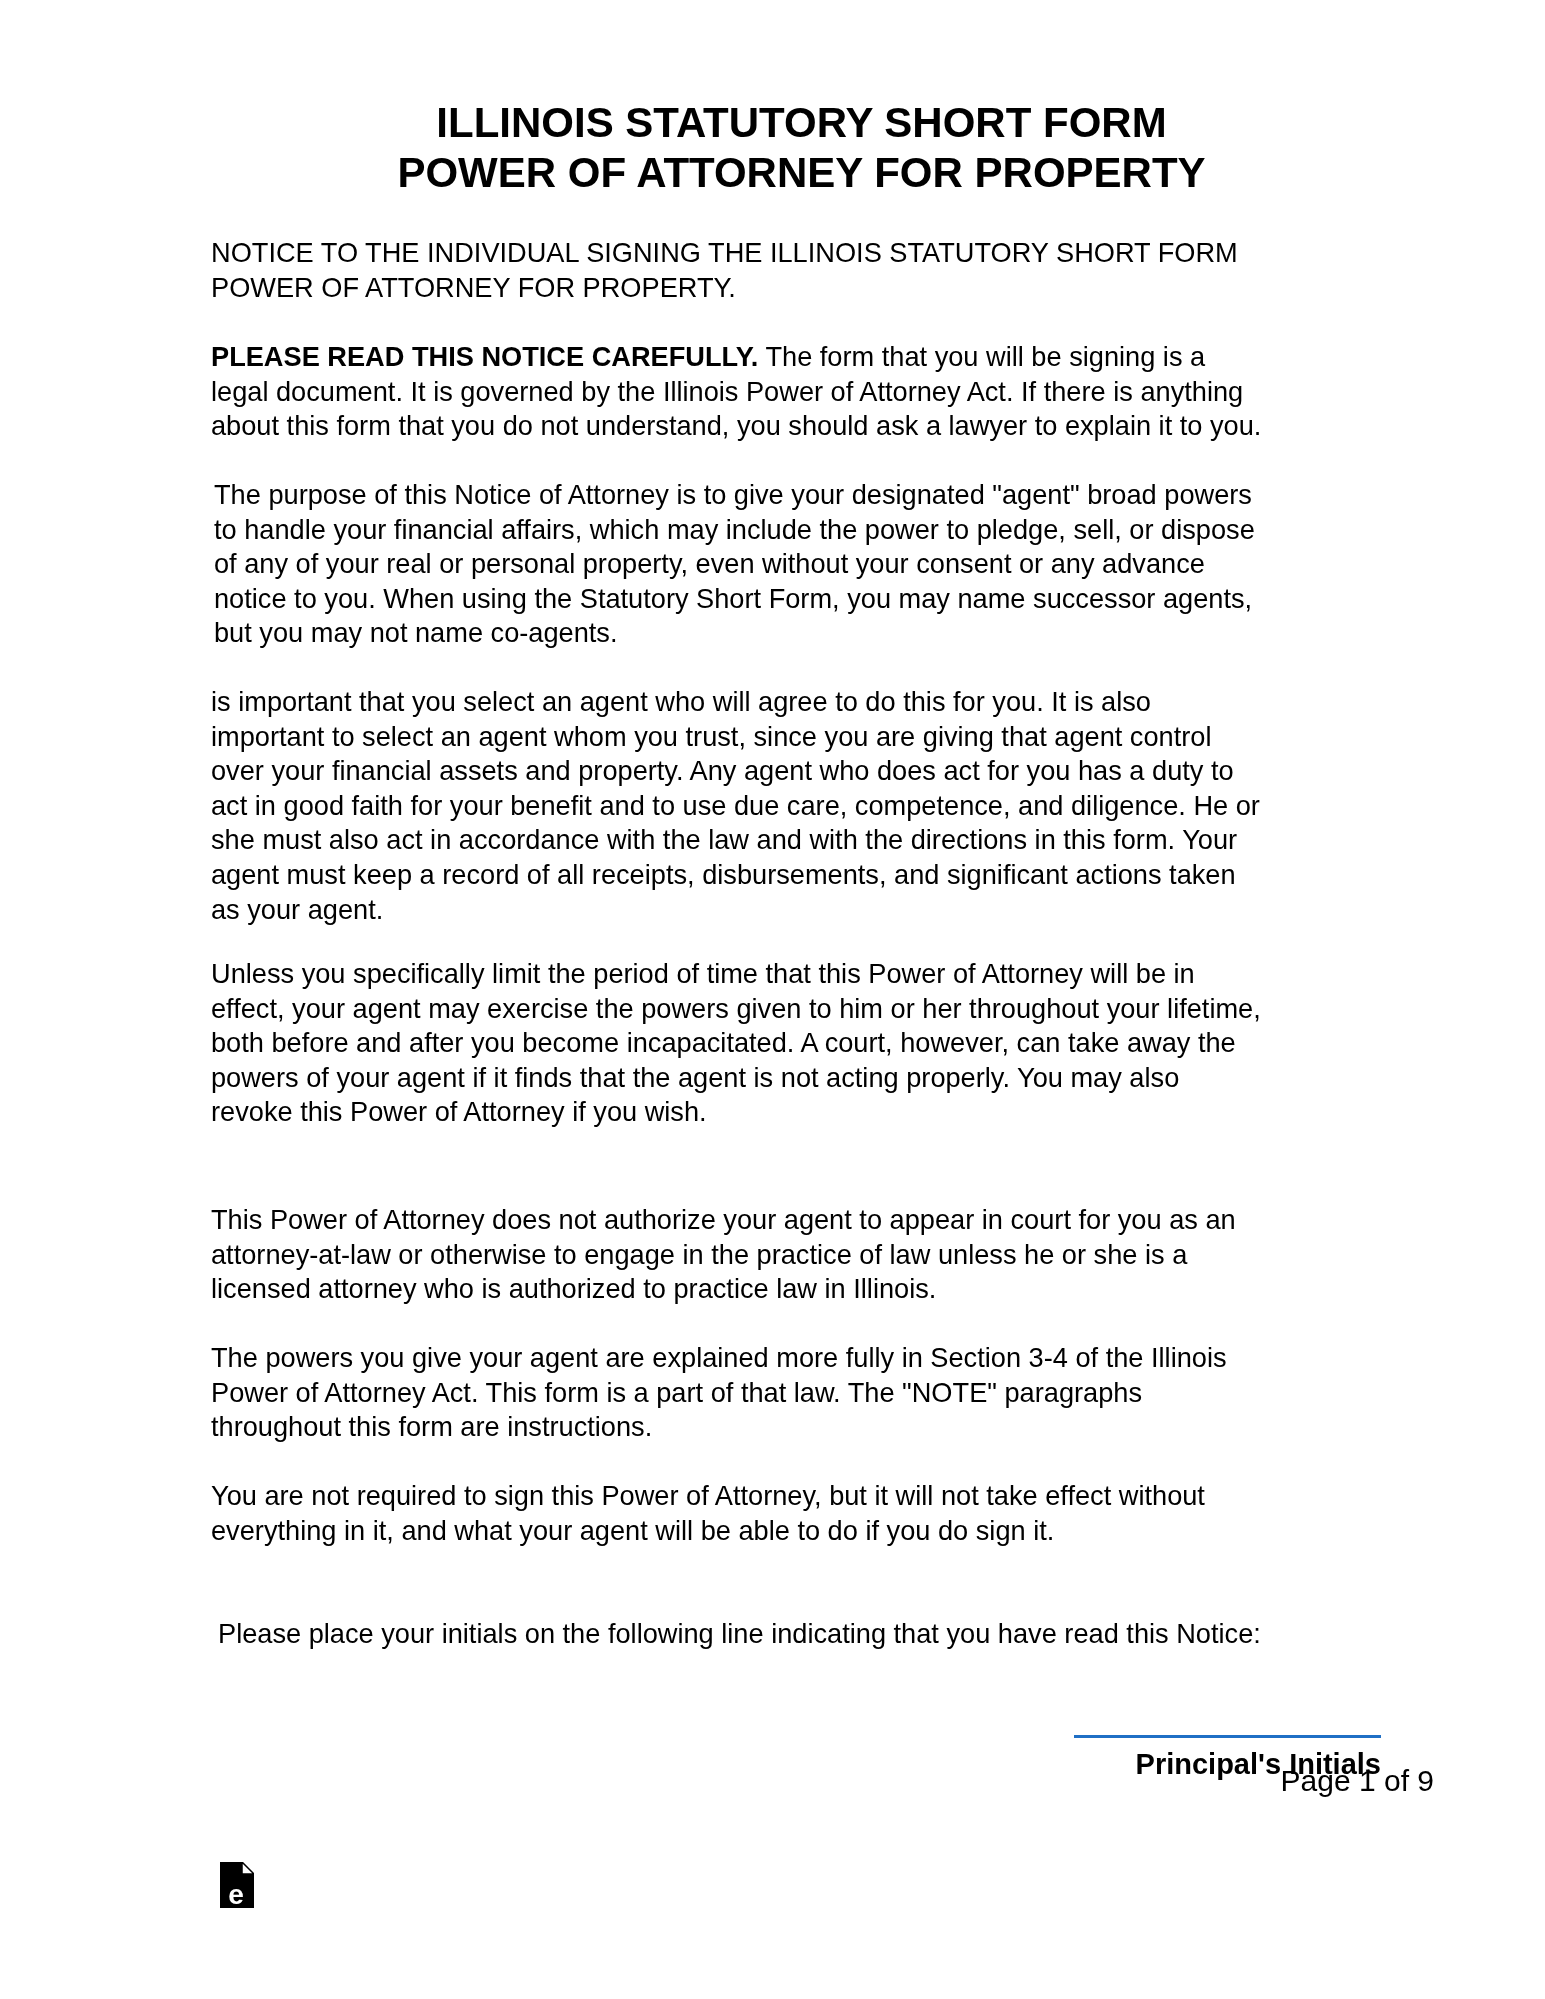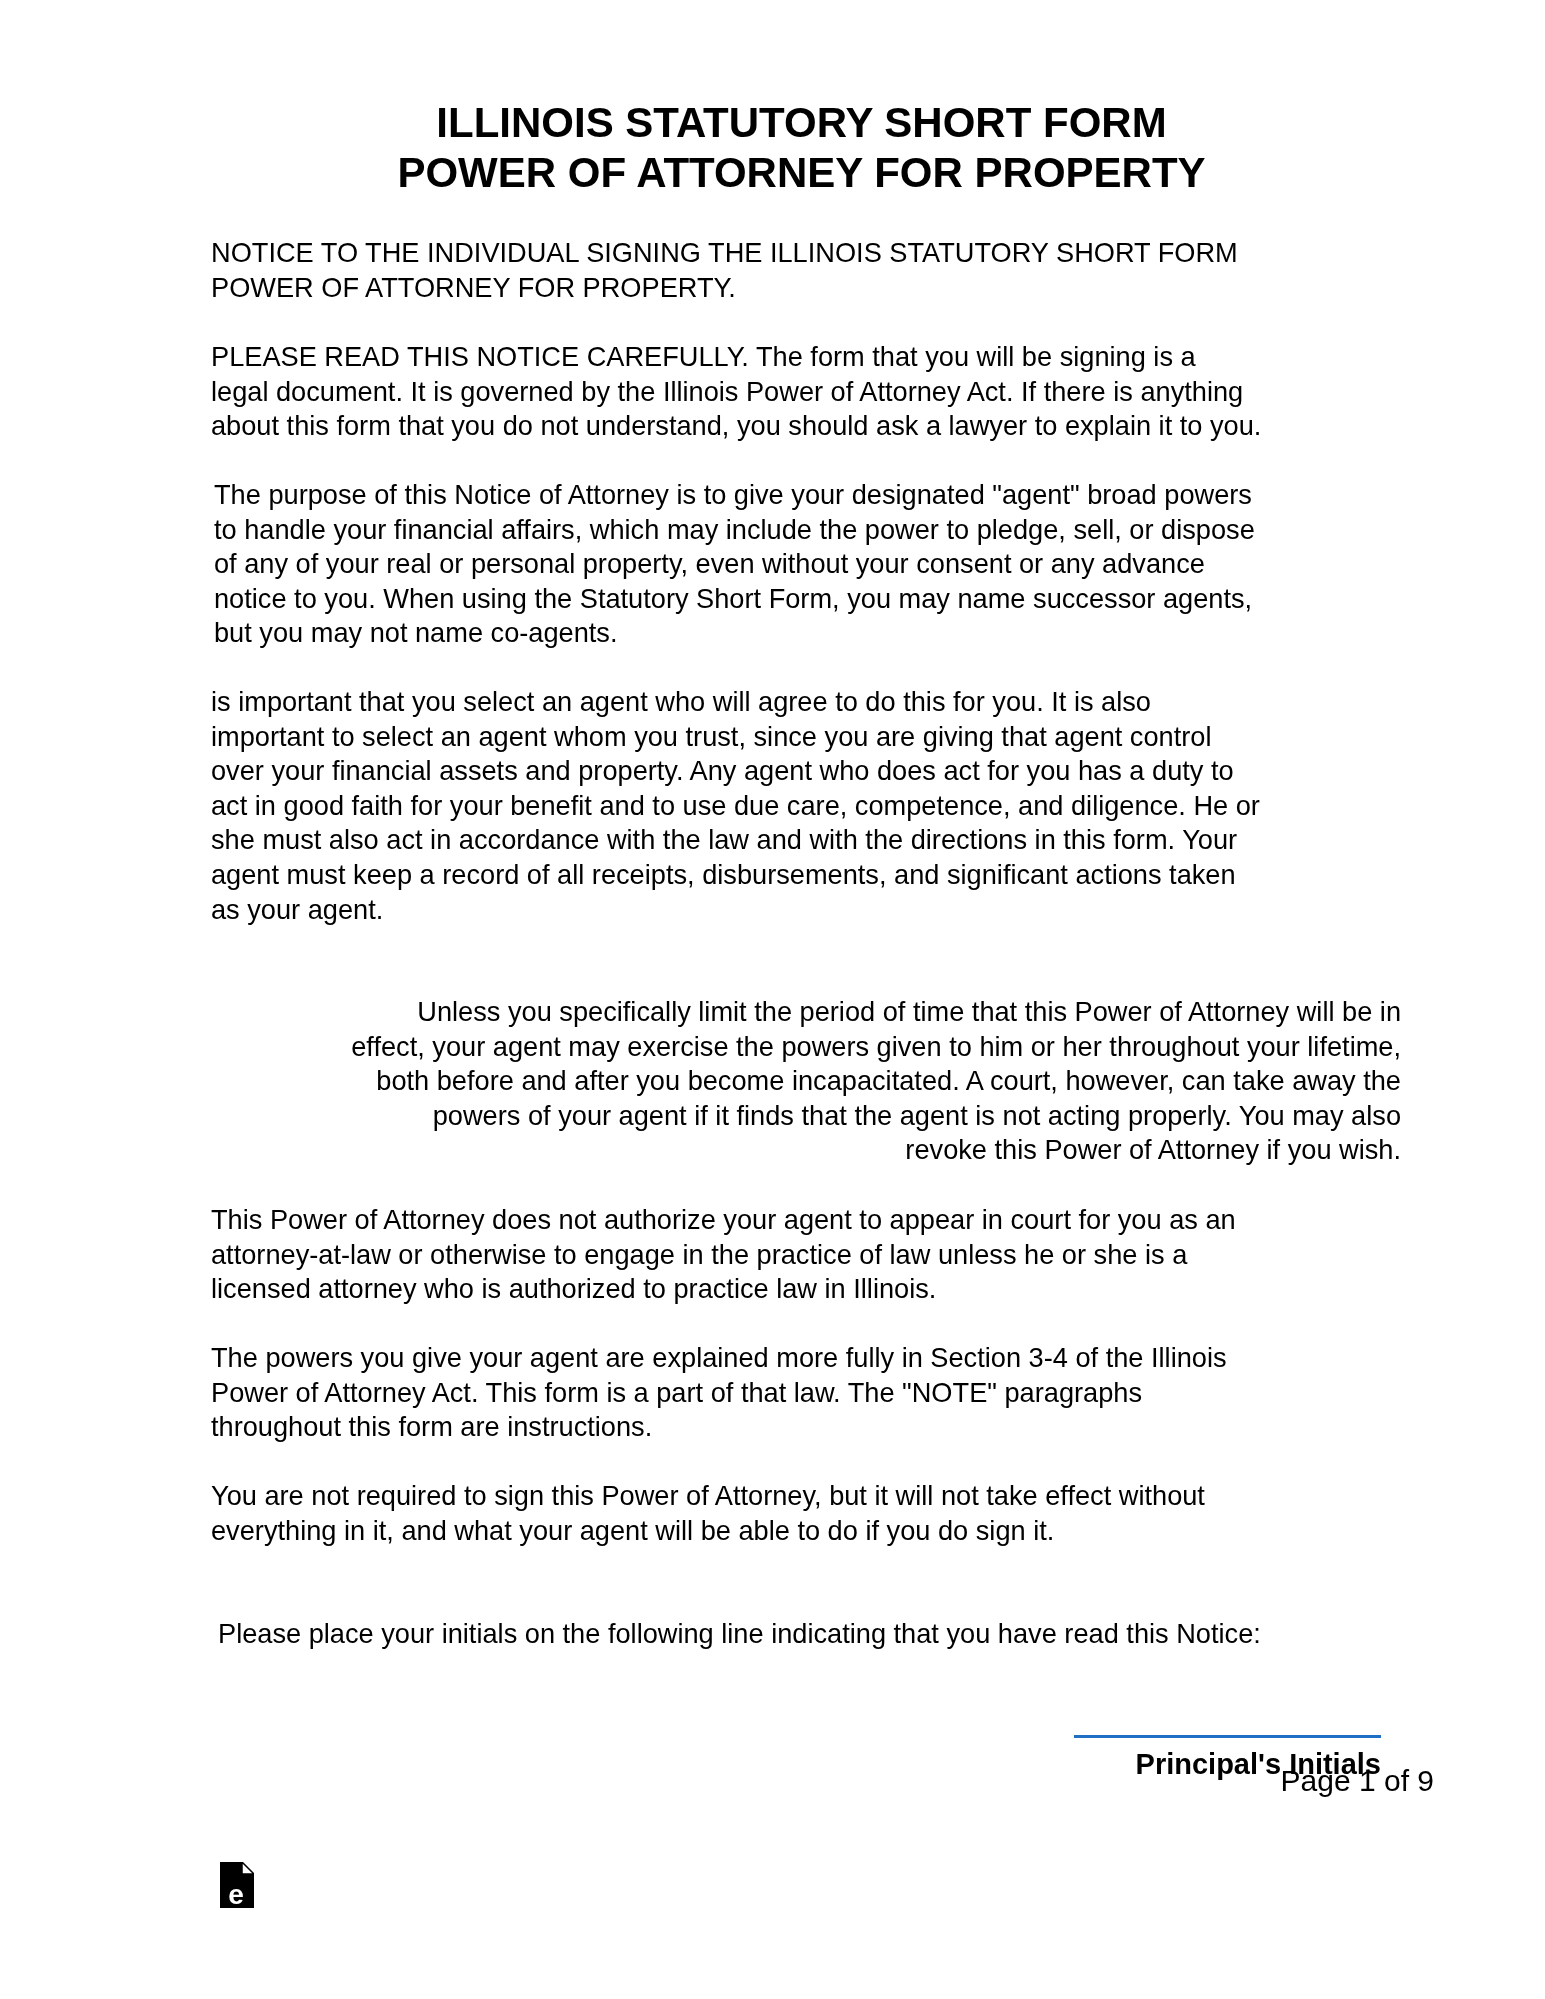--- a/index.html
+++ b/index.html
@@ -40,26 +40,26 @@
       left: 182px;
       width: 1190px;
       font-size: 27.2px;
       line-height: 34.6px;
       white-space: normal;
     }
     .para .line {
       display: block;
       white-space: nowrap;
     }
-    .bold { font-weight: normal; text-align: right; }
+    .bold { font-weight: bold; text-align: right; }
     #p-notice-heading { top: 236px; }
     #p-read-carefully { top: 340px; }
     #p-purpose { top: 478px; left: 185px; }
     #p-duty { top: 685px; }
-    #p-period { top: 995px; text-align: right; }
+    #p-period { top: 957px; }
     #p-court { top: 1203px; }
     #p-section { top: 1341px; }
     #p-sign { top: 1479px; }
     #p-initials-instruction { top: 1617px; left: 189px; }
 
     .initials-line {
       position: absolute;
       left: 1045px;
       top: 1735px;
       width: 307px;

